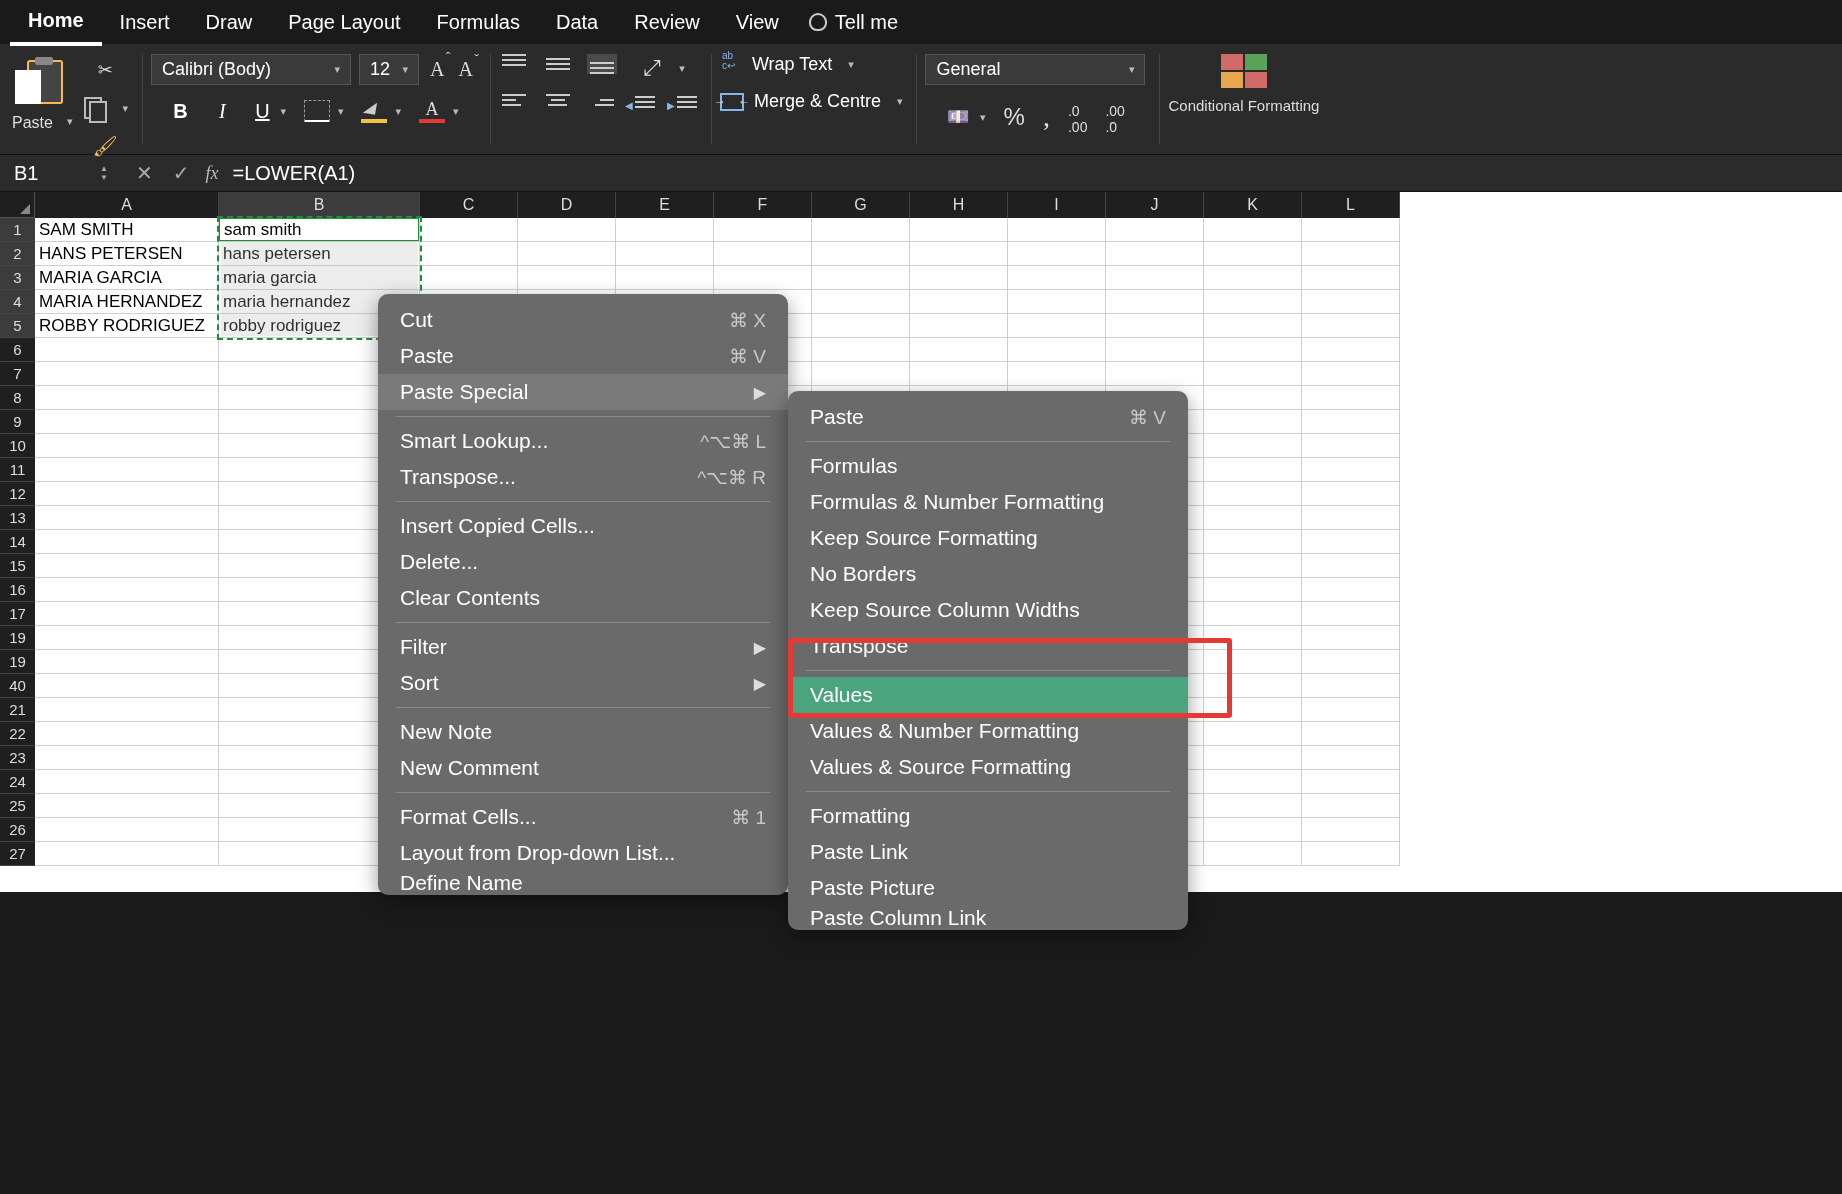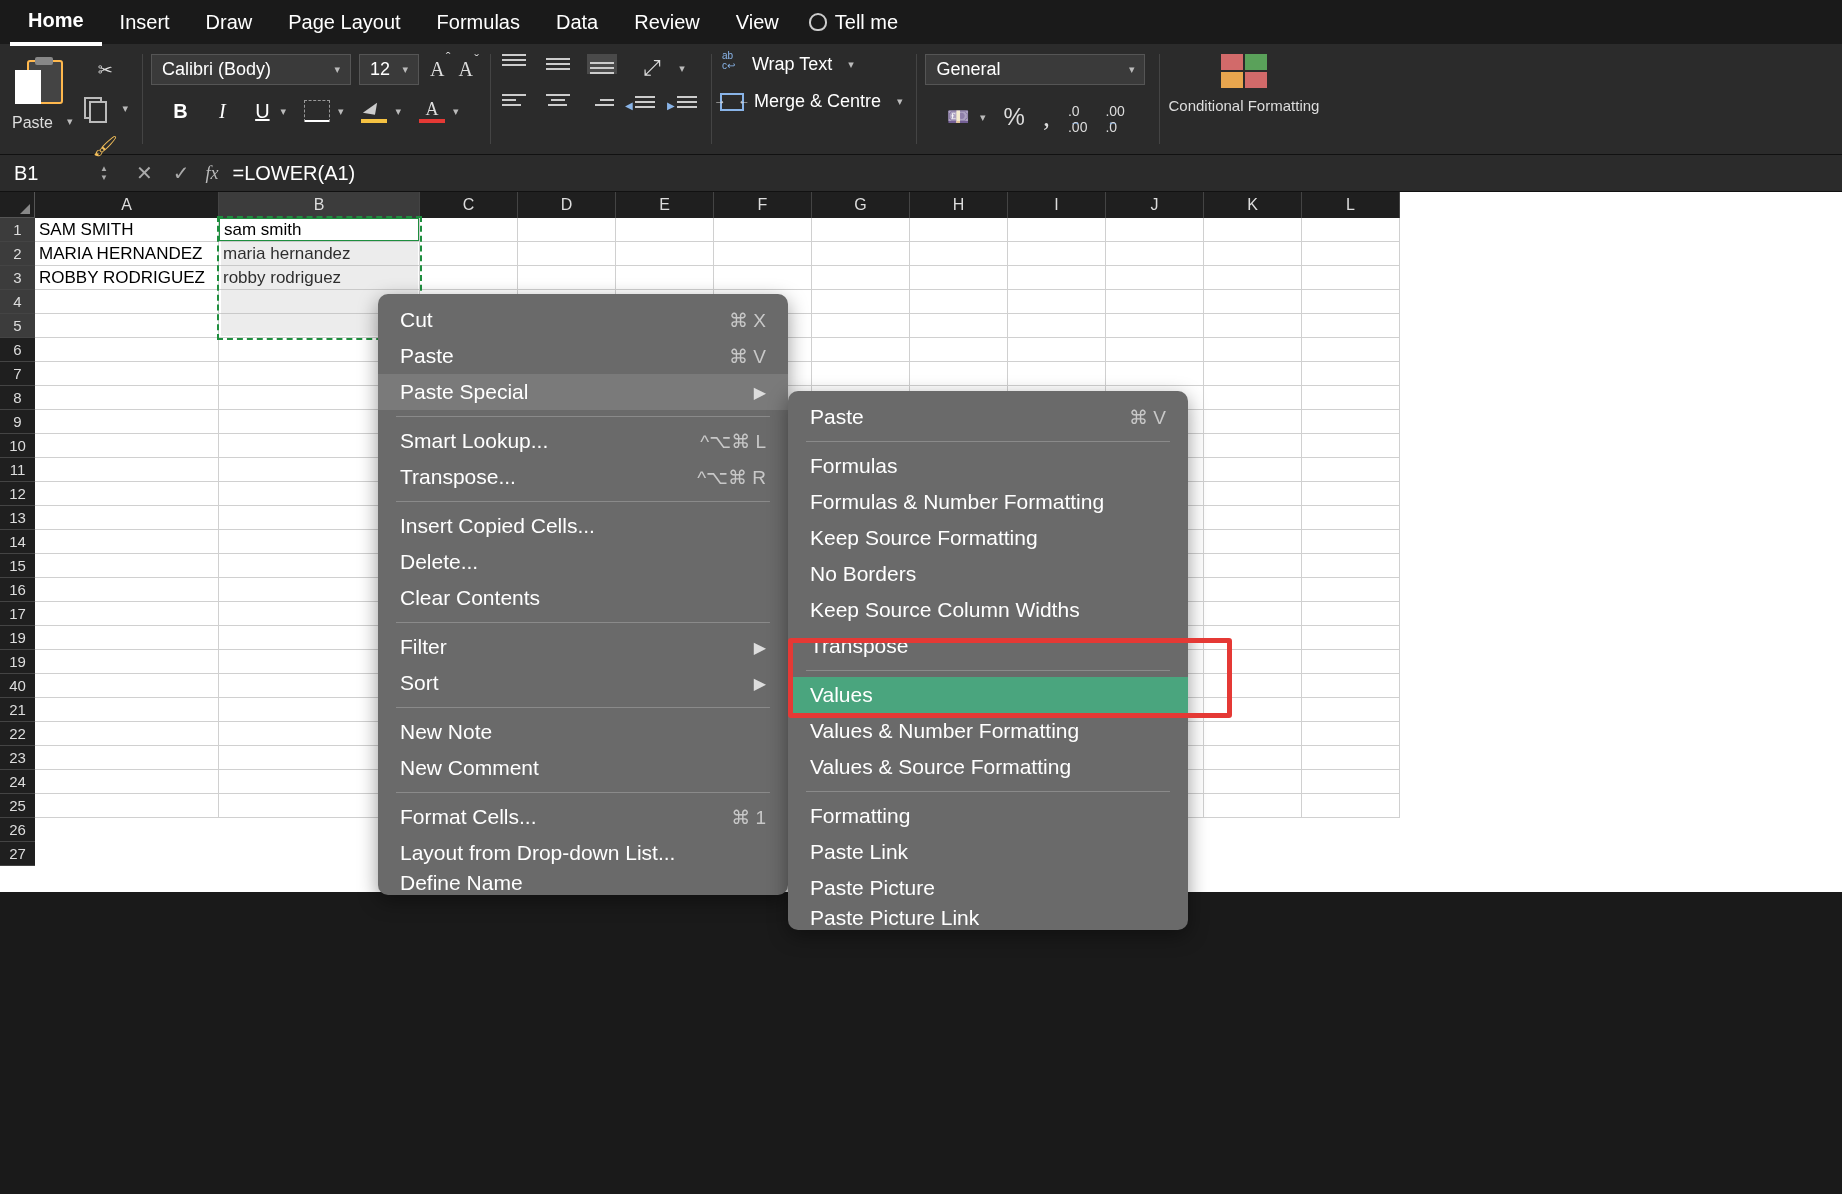--- a/index.html
+++ b/index.html
@@ -386,20 +386,48 @@
         <div class="cell" style="width: 98px;"></div>
         <div class="cell" style="width: 98px;"></div>
         <div class="cell" style="width: 98px;"></div>
         <div class="cell" style="width: 98px;"></div>
         <div class="cell" style="width: 98px;"></div>
         <div class="cell" style="width: 98px;"></div>
         <div class="cell" style="width: 98px;"></div>
         <div class="cell" style="width: 98px;"></div>
       </div>
       <div class="grid-row">
+        <div class="cell" style="width: 184px;">HANS PETERSEN</div>
+        <div class="cell" style="width: 201px;">hans petersen</div>
+        <div class="cell" style="width: 98px;"></div>
+        <div class="cell" style="width: 98px;"></div>
+        <div class="cell" style="width: 98px;"></div>
+        <div class="cell" style="width: 98px;"></div>
+        <div class="cell" style="width: 98px;"></div>
+        <div class="cell" style="width: 98px;"></div>
+        <div class="cell" style="width: 98px;"></div>
+        <div class="cell" style="width: 98px;"></div>
+        <div class="cell" style="width: 98px;"></div>
+        <div class="cell" style="width: 98px;"></div>
+      </div>
+      <div class="grid-row">
+        <div class="cell" style="width: 184px;">MARIA GARCIA</div>
+        <div class="cell" style="width: 201px;">maria garcia</div>
+        <div class="cell" style="width: 98px;"></div>
+        <div class="cell" style="width: 98px;"></div>
+        <div class="cell" style="width: 98px;"></div>
+        <div class="cell" style="width: 98px;"></div>
+        <div class="cell" style="width: 98px;"></div>
+        <div class="cell" style="width: 98px;"></div>
+        <div class="cell" style="width: 98px;"></div>
+        <div class="cell" style="width: 98px;"></div>
+        <div class="cell" style="width: 98px;"></div>
+        <div class="cell" style="width: 98px;"></div>
+      </div>
+      <div class="grid-row">
         <div class="cell" style="width: 184px;">MARIA HERNANDEZ</div>
         <div class="cell" style="width: 201px;">maria hernandez</div>
         <div class="cell" style="width: 98px;"></div>
         <div class="cell" style="width: 98px;"></div>
         <div class="cell" style="width: 98px;"></div>
         <div class="cell" style="width: 98px;"></div>
         <div class="cell" style="width: 98px;"></div>
         <div class="cell" style="width: 98px;"></div>
         <div class="cell" style="width: 98px;"></div>
         <div class="cell" style="width: 98px;"></div>
@@ -835,17 +863,17 @@
   <div class="cm-item">
       <span>Formatting</span>
     </div>
   <div class="cm-item">
       <span>Paste Link</span>
     </div>
   <div class="cm-item">
       <span>Paste Picture</span>
     </div>
   <div class="cm-item" style="margin-bottom:-8px;overflow:hidden;height:24px;">
-      <span>Paste Picture Link</span>
+      <span>Paste Column Link</span>
     </div>
 </div>
 
 <div class="red-callout" style="left:788px; top:638px; width:444px; height:80px;"></div>
 
 </body></html>

